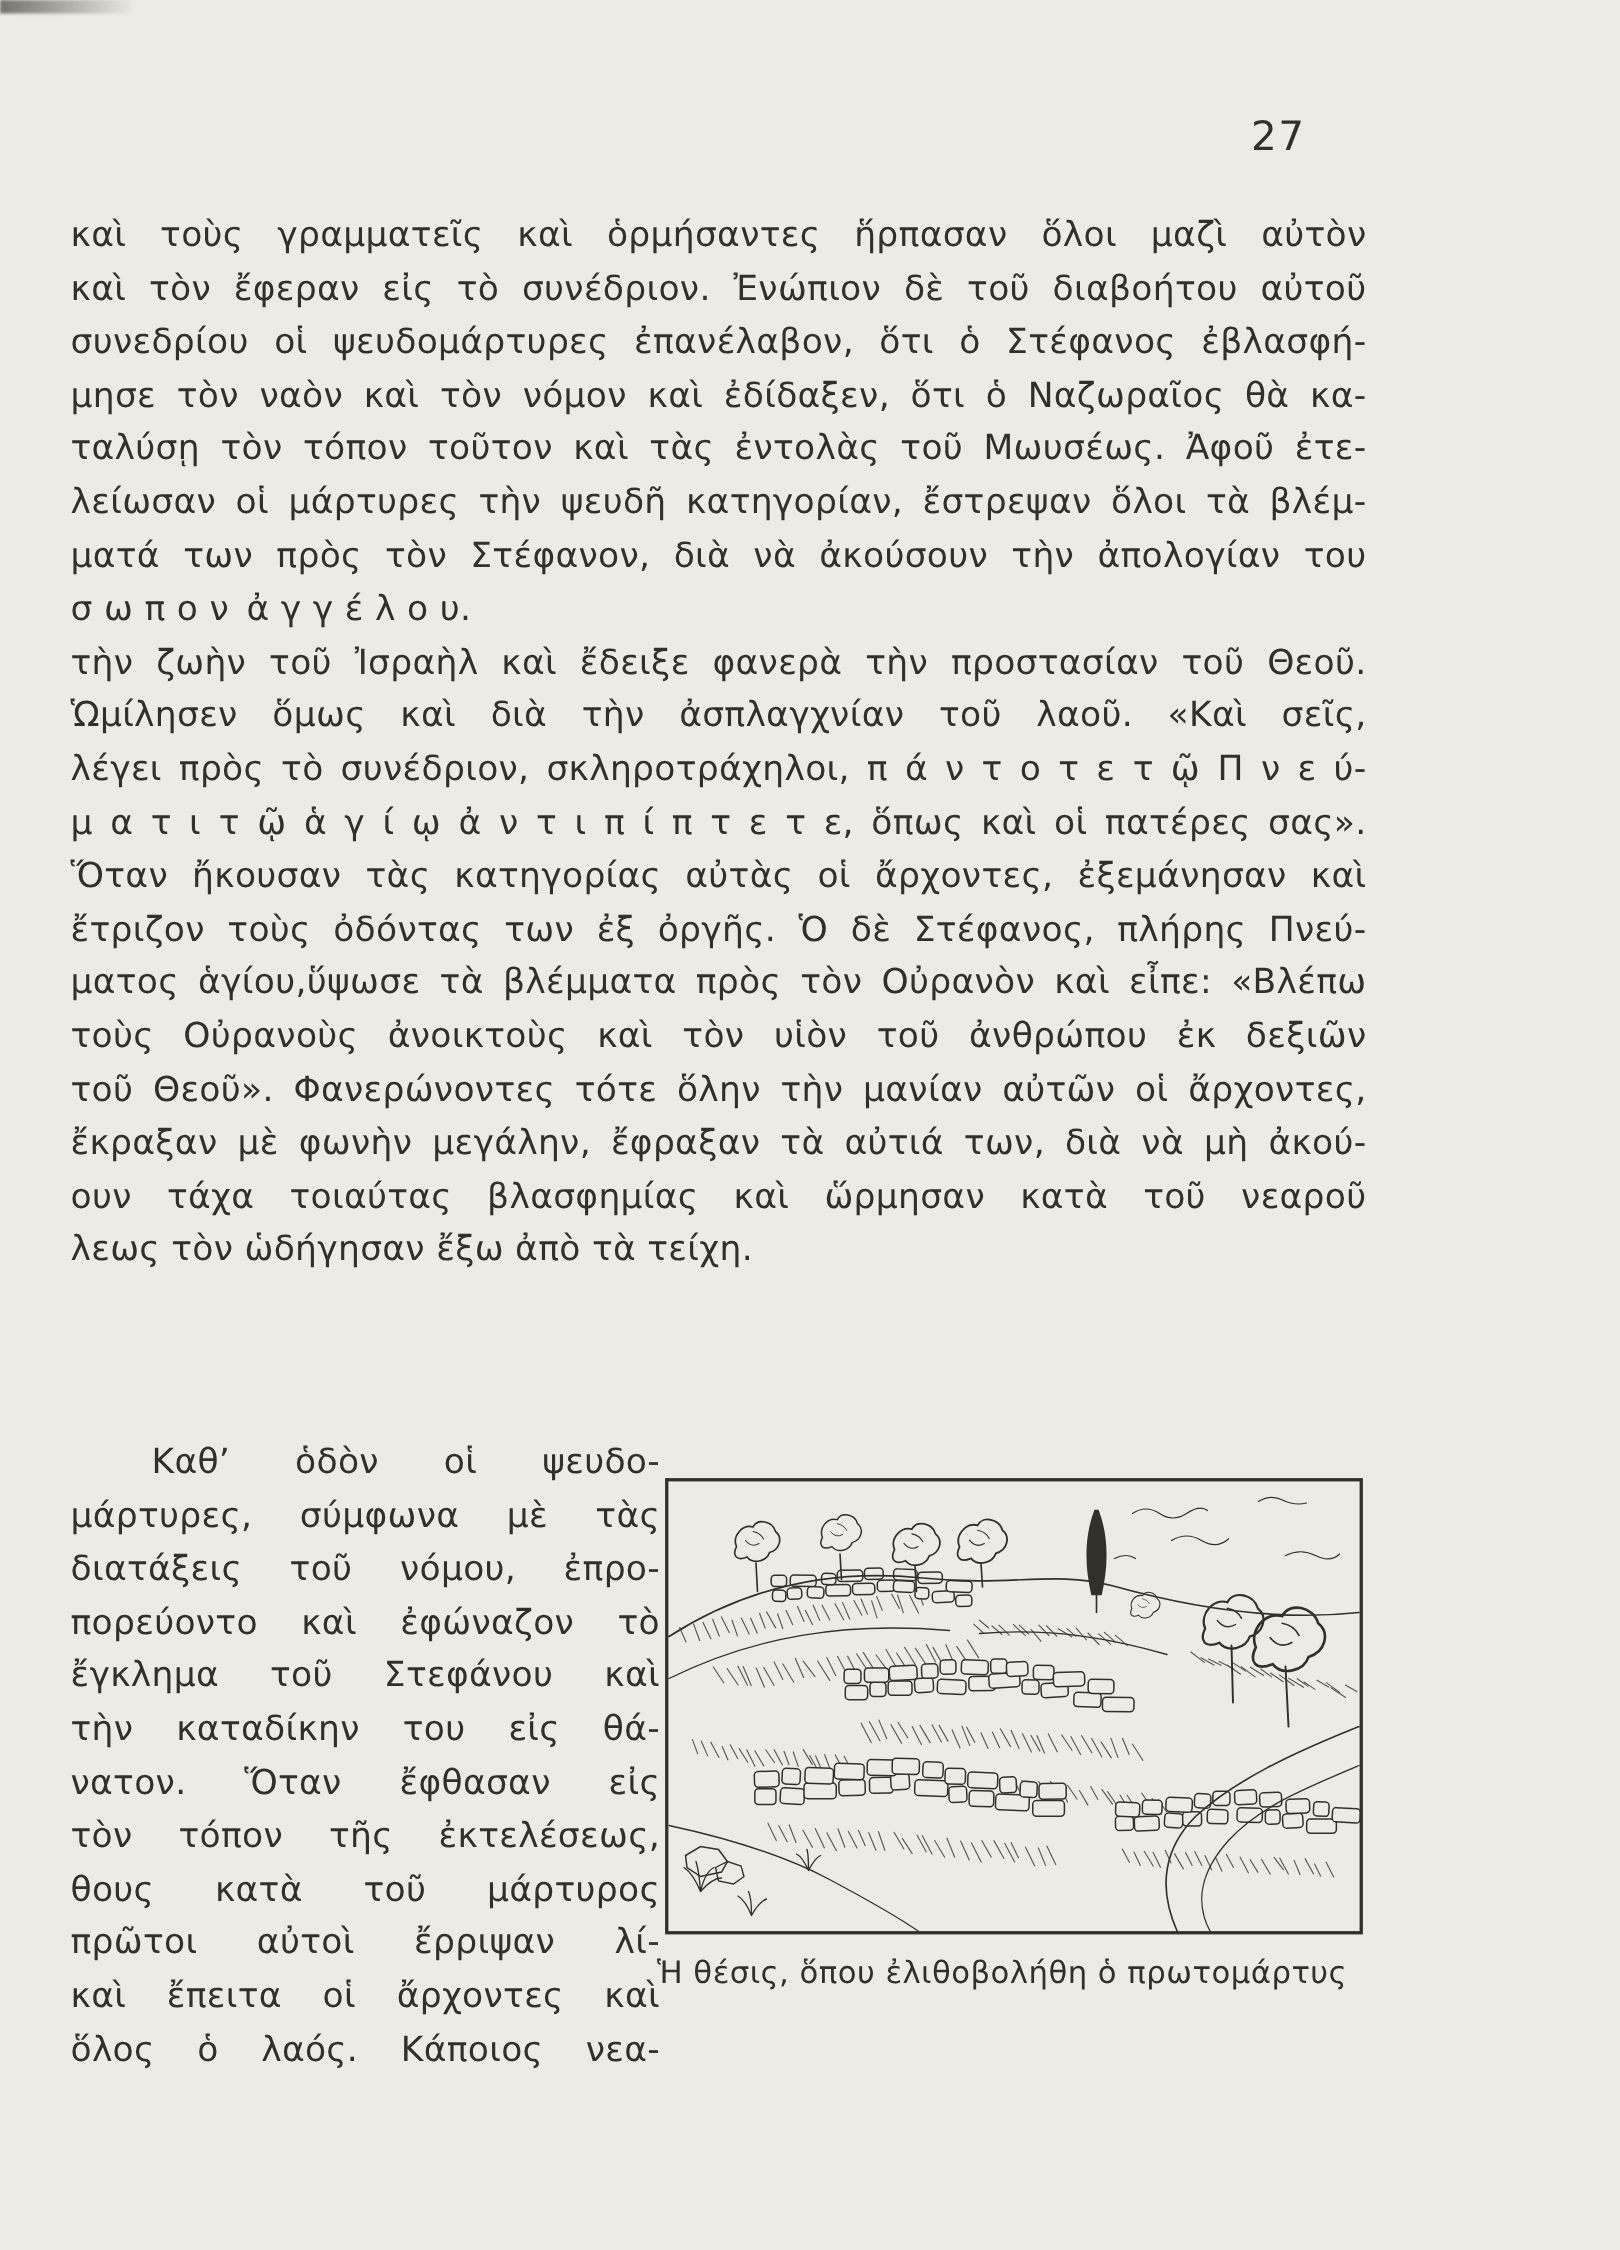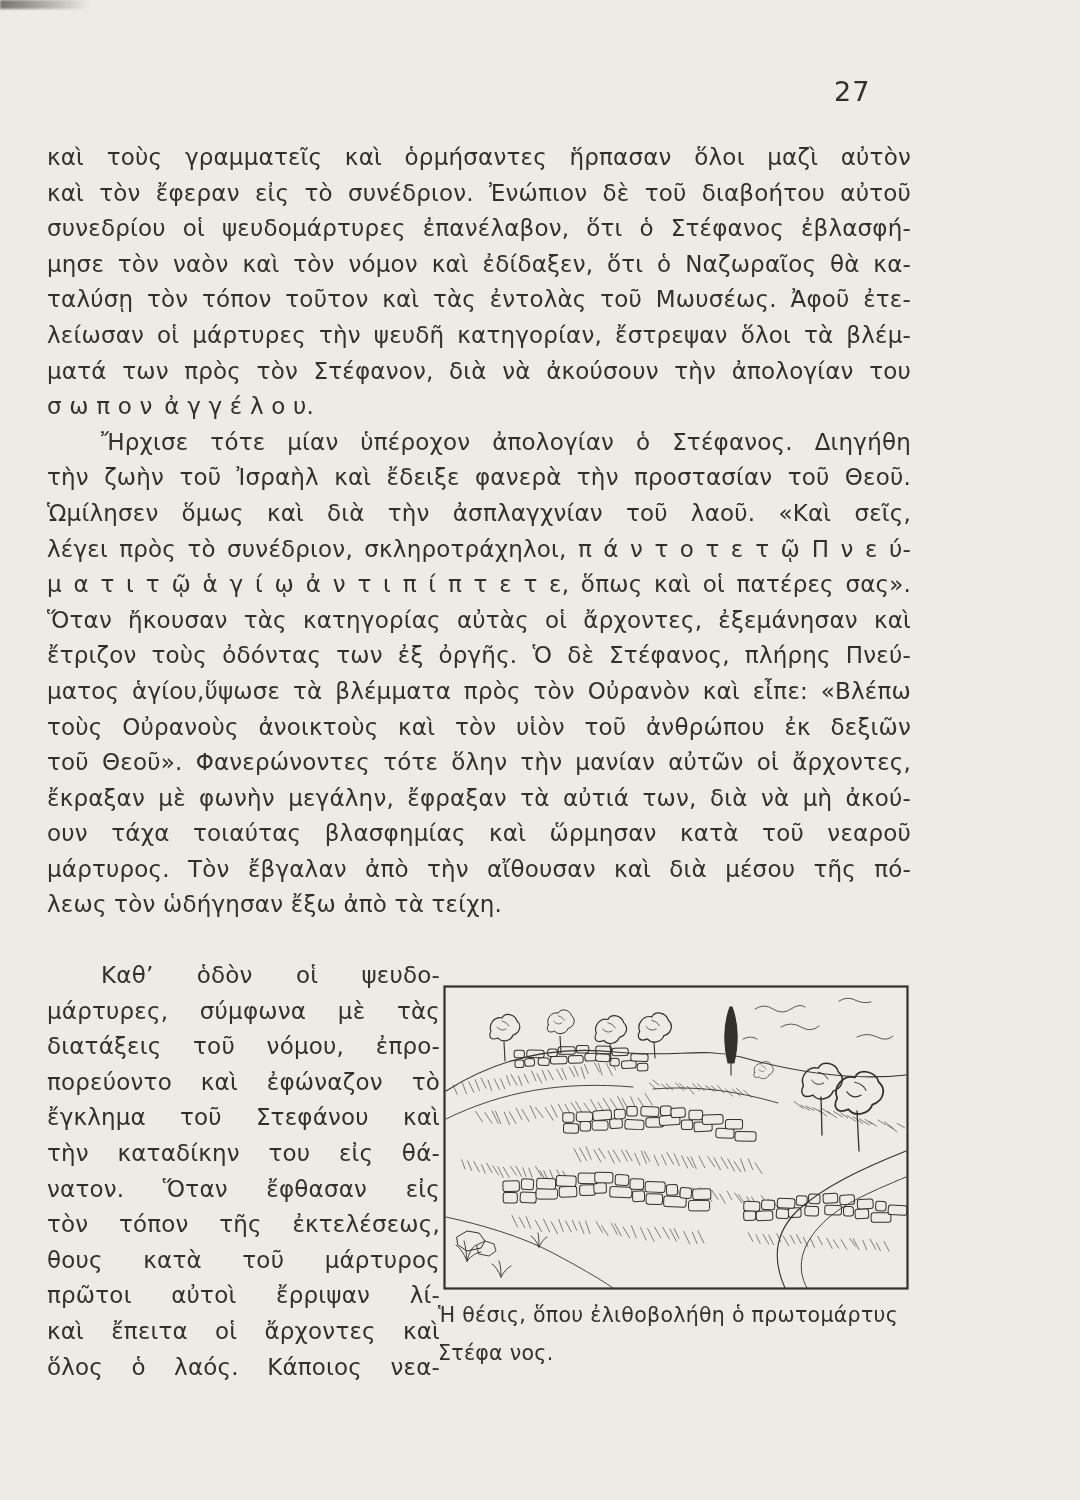--- a/index.html
+++ b/index.html
@@ -60,33 +60,31 @@
 
   <div class="textblock body">
       <div class="tl just">καὶ τοὺς γραμματεῖς καὶ ὁρμήσαντες ἥρπασαν ὅλοι μαζὶ αὐτὸν</div>
       <div class="tl just">καὶ τὸν ἔφεραν εἰς τὸ συνέδριον. Ἐνώπιον δὲ τοῦ διαβοήτου αὐτοῦ</div>
       <div class="tl just">συνεδρίου οἱ ψευδομάρτυρες ἐπανέλαβον, ὅτι ὁ Στέφανος ἐβλασφή-</div>
       <div class="tl just">μησε τὸν ναὸν καὶ τὸν νόμον καὶ ἐδίδαξεν, ὅτι ὁ Ναζωραῖος θὰ κα-</div>
       <div class="tl just">ταλύσῃ τὸν τόπον τοῦτον καὶ τὰς ἐντολὰς τοῦ Μωυσέως. Ἀφοῦ ἐτε-</div>
       <div class="tl just">λείωσαν οἱ μάρτυρες τὴν ψευδῆ κατηγορίαν, ἔστρεψαν ὅλοι τὰ βλέμ-</div>
       <div class="tl just">ματά των πρὸς τὸν Στέφανον, διὰ νὰ ἀκούσουν τὴν ἀπολογίαν του</div>
       <div class="tl">σ ω π ο ν ἀ γ γ έ λ ο υ.</div>
-      <div class="tl just ind">Ἤρχισε τότε μίαν ὑπέροχον ἀπολογίαν ὁ Στέφανος. Διηγήθη</div>
       <div class="tl just">τὴν ζωὴν τοῦ Ἰσραὴλ καὶ ἔδειξε φανερὰ τὴν προστασίαν τοῦ Θεοῦ.</div>
       <div class="tl just">Ὡμίλησεν ὅμως καὶ διὰ τὴν ἀσπλαγχνίαν τοῦ λαοῦ. «Καὶ σεῖς,</div>
       <div class="tl just">λέγει πρὸς τὸ συνέδριον, σκληροτράχηλοι, π ά ν τ ο τ ε τ ῷ Π ν ε ύ-</div>
       <div class="tl just">μ α τ ι τ ῷ ἁ γ ί ῳ ἀ ν τ ι π ί π τ ε τ ε, ὅπως καὶ οἱ πατέρες σας».</div>
       <div class="tl just">Ὅταν ἤκουσαν τὰς κατηγορίας αὐτὰς οἱ ἄρχοντες, ἐξεμάνησαν καὶ</div>
       <div class="tl just">ἔτριζον τοὺς ὀδόντας των ἐξ ὀργῆς. Ὁ δὲ Στέφανος, πλήρης Πνεύ-</div>
       <div class="tl just">ματος ἁγίου,ὕψωσε τὰ βλέμματα πρὸς τὸν Οὐρανὸν καὶ εἶπε: «Βλέπω</div>
       <div class="tl just">τοὺς Οὐρανοὺς ἀνοικτοὺς καὶ τὸν υἱὸν τοῦ ἀνθρώπου ἐκ δεξιῶν</div>
       <div class="tl just">τοῦ Θεοῦ». Φανερώνοντες τότε ὅλην τὴν μανίαν αὐτῶν οἱ ἄρχοντες,</div>
       <div class="tl just">ἔκραξαν μὲ φωνὴν μεγάλην, ἔφραξαν τὰ αὐτιά των, διὰ νὰ μὴ ἀκού-</div>
       <div class="tl just">ουν τάχα τοιαύτας βλασφημίας καὶ ὥρμησαν κατὰ τοῦ νεαροῦ</div>
-      <div class="tl just">μάρτυρος. Τὸν ἔβγαλαν ἀπὸ τὴν αἴθουσαν καὶ διὰ μέσου τῆς πό-</div>
       <div class="tl">λεως τὸν ὡδήγησαν ἔξω ἀπὸ τὰ τείχη.</div>
     </div>
 
   <div class="textblock column">
       <div class="tl just ind">Καθ’ ὁδὸν οἱ ψευδο-</div>
       <div class="tl just">μάρτυρες, σύμφωνα μὲ τὰς</div>
       <div class="tl just">διατάξεις τοῦ νόμου, ἐπρο-</div>
       <div class="tl just">πορεύοντο καὶ ἐφώναζον τὸ</div>
       <div class="tl just">ἔγκλημα τοῦ Στεφάνου καὶ</div>
       <div class="tl just">τὴν καταδίκην του εἰς θά-</div>
@@ -426,16 +424,15 @@
 
         <path d="M24 276 q-5 -12 -11 -16 M24 276 q-1 -14 -3 -20 M24 276 q3 -13 9 -16 M24 276 q8 -9 14 -9" stroke-width="0.9"></path>
         <path d="M58 292 q-4 -10 -9 -13 M58 292 q0 -12 -2 -16 M58 292 q5 -9 10 -11" stroke-width="0.9"></path>
         <path d="M96 262 q-4 -9 -8 -11 M96 262 q0 -11 -1 -14 M96 262 q4 -8 8 -10" stroke-width="0.9"></path>
       </g>
     </svg>
   </figure>
 
   <div class="textblock caption">
       <div class="tl">Ἡ θέσις, ὅπου ἐλιθοβολήθη ὁ πρωτομάρτυς</div>
-      <div class="tl">Στέφα νος.</div>
     </div>
 
 </div>
 
 </body></html>

